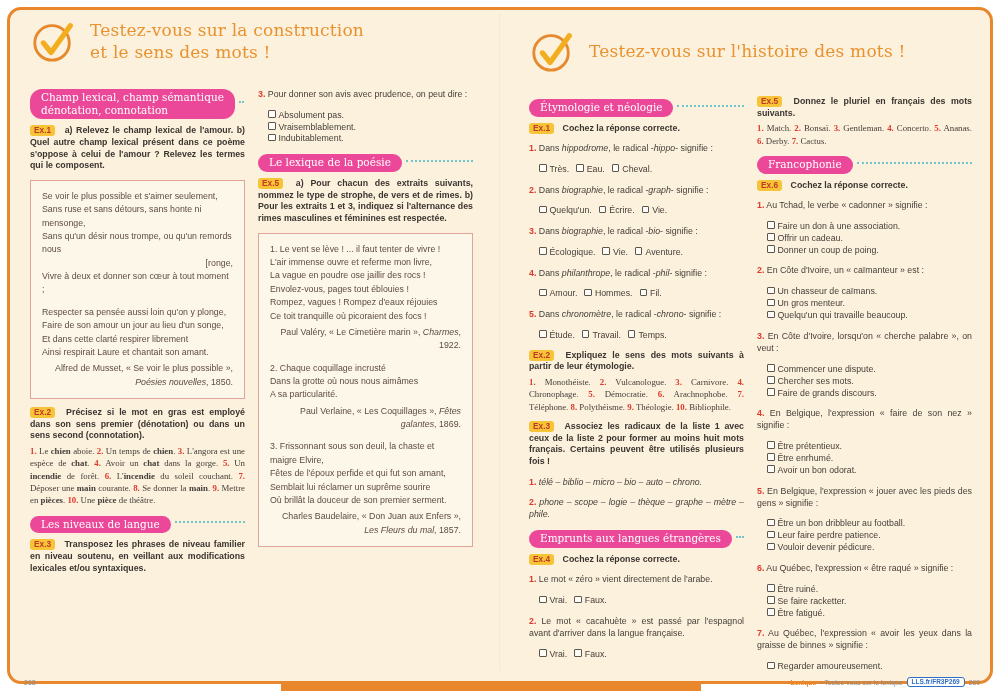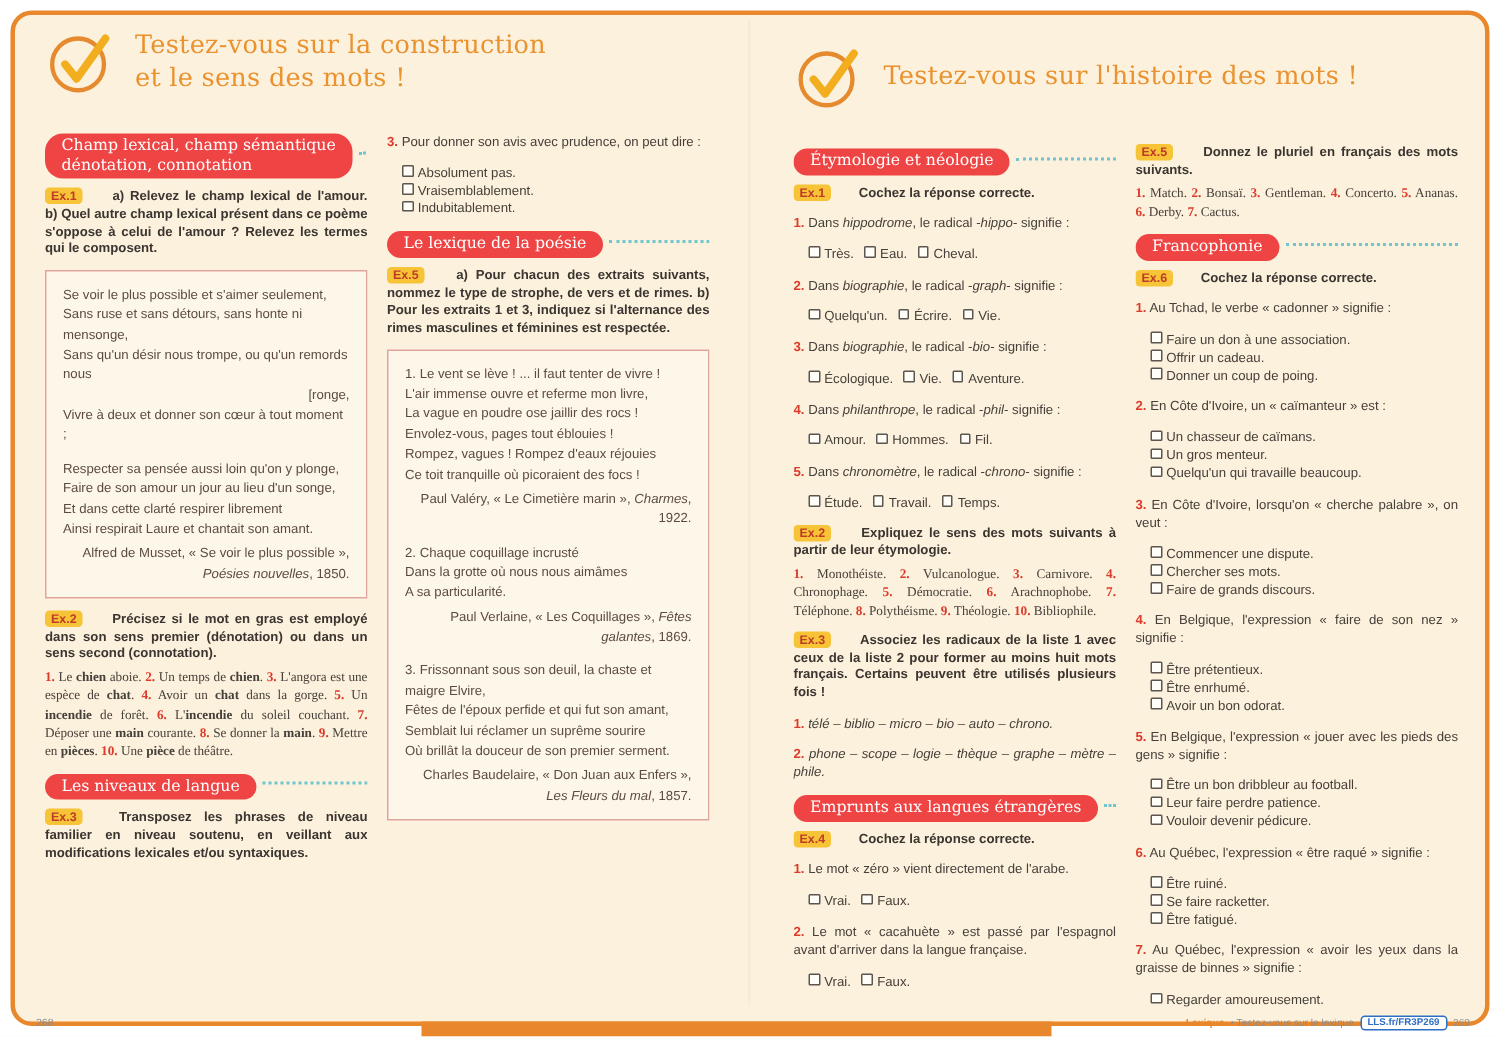--- a/index.html
+++ b/index.html
@@ -10,25 +10,25 @@
   .pages{position:absolute;top:10px;left:10px;right:10px;bottom:16px;display:flex;z-index:2;}
   .page{flex:1;min-width:0;display:flex;flex-direction:column;}
   .page-left{padding:0 26px 4px 20px;}
   .page-right{padding:10px 18px 4px 30px;}
   .hdr{display:flex;align-items:center;gap:14px;height:62px;margin-bottom:8px;flex:none;}
   .hdr h1{font-family:"DejaVu Serif",serif;color:#e9922f;font-size:17px;line-height:1.3;font-weight:500;margin:0;letter-spacing:.2px;}
   .check{flex:none;width:46px;height:46px;}
   .cols{display:flex;gap:13px;flex:1;min-height:0;}
   .col{flex:1;min-width:0;font-size:8.8px;color:#46403b;overflow:hidden;}
   .badge-row{display:flex;align-items:center;margin:9px 0 6px;}
-  .pill{background:#ef4444;color:#fff;font-family:"DejaVu Serif",serif;font-size:10.5px;padding:2px 11px 3px;border-radius:12px;line-height:1.2;flex:none;max-width:92%;}
+  .pill{background:#ec4899;color:#fff;font-family:"DejaVu Serif",serif;font-size:10.5px;padding:2px 11px 3px;border-radius:12px;line-height:1.2;flex:none;max-width:92%;}
   .dots{flex:1;border-bottom:2px dotted #6fc6ce;margin-left:4px;transform:translateY(-2px);min-width:8px;}
   .ex{margin:6px 0 8px;}
   .ex-head{margin:3px 0 3px;font-weight:bold;color:#3b3531;text-align:justify;line-height:1.33;}
-  .ex-badge{background:#f6c436;color:#bf3a28;padding:0 4px 1px;border-radius:3px;margin-right:16px;font-size:8.3px;white-space:nowrap;font-weight:bold;}
+  .ex-badge{background:#f6c436;color:#bf3a28;padding:0 4px 1px;border-radius:3px;margin-right:6px;font-size:8.3px;white-space:nowrap;font-weight:bold;}
   .flow{text-align:justify;line-height:1.4;margin:2px 0;font-family:Liberation Serif, serif;}
   b.n{color:#dc3b2c;}
   .item{margin:2.5px 0;}
   .item .line{line-height:1.36;text-align:justify;}
   .opt-block,.opts-inline{padding-left:10px;line-height:1.36;}
   .opts-inline .opt{margin-right:7px;white-space:nowrap;}
   .box{display:inline-block;width:5.5px;height:5.5px;border:1px solid #5a554f;margin-right:3px;border-radius:1px;background:#fffdf7;vertical-align:baseline;}
   .quote{border:1px solid #dfa49e;background:#fdf7ea;padding:9px 11px;margin:7px 0 8px;font-family:Liberation Sans, sans-serif;color:#5d4b40;font-size:8.8px;line-height:1.52;}
   .vr{text-align:right;}
   .attr{text-align:right;margin-top:3px;}

